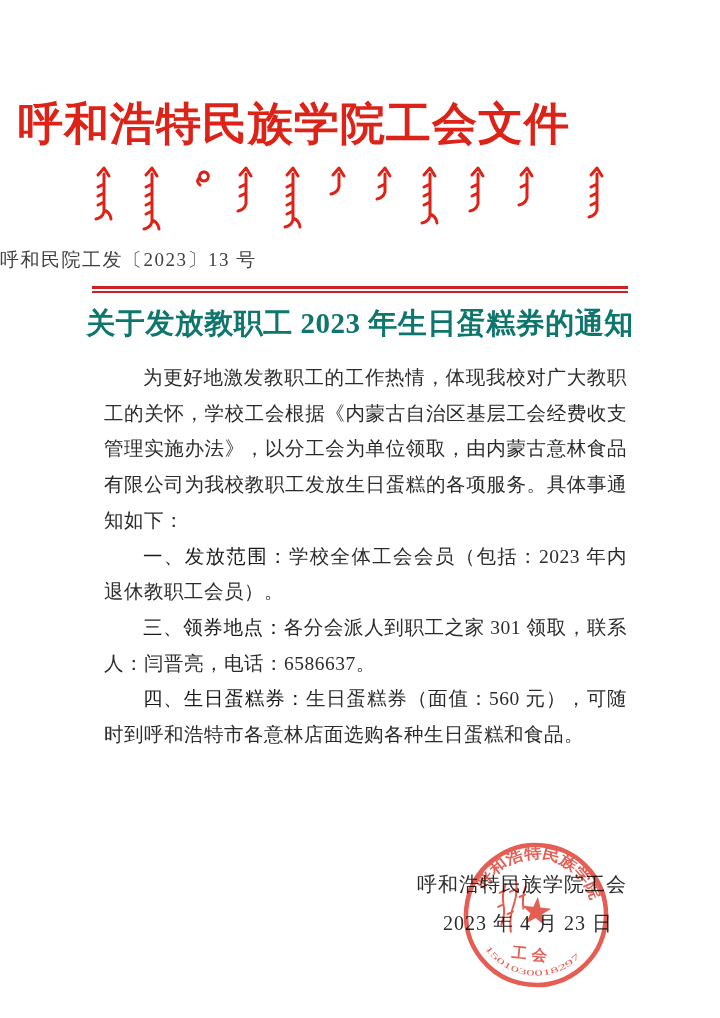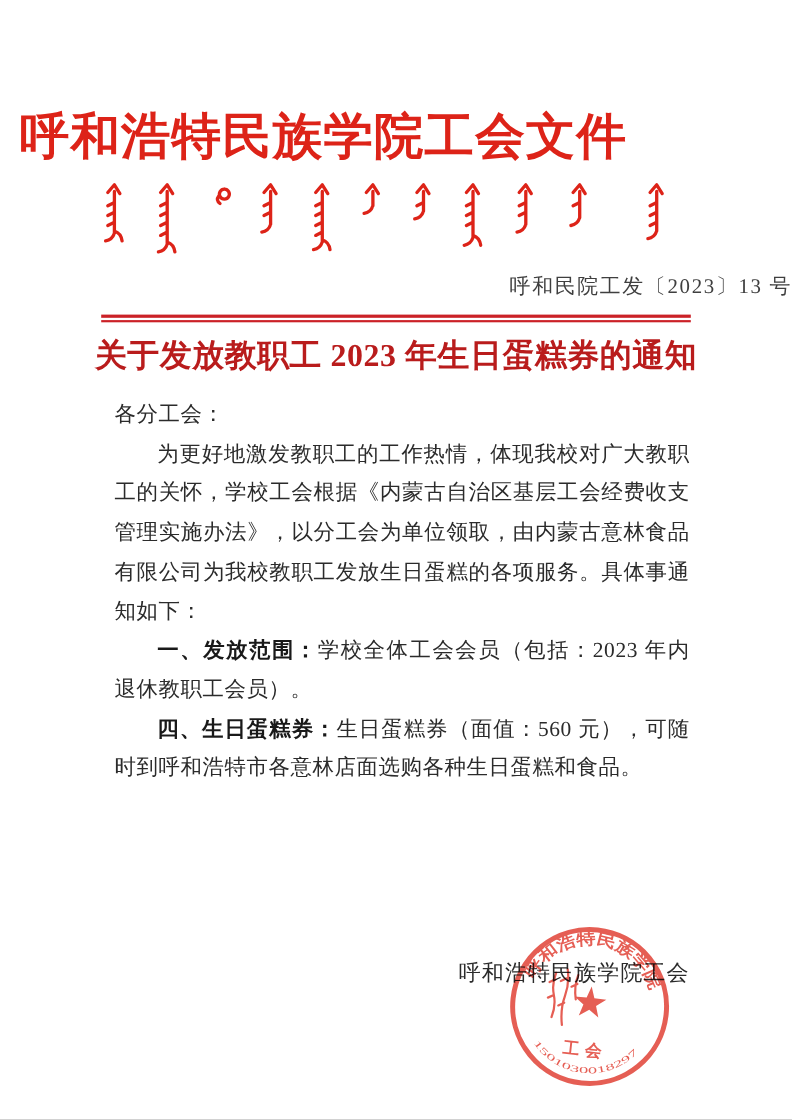--- a/index.html
+++ b/index.html
@@ -16,44 +16,44 @@
     position:absolute;top:94px;left:0;width:588px;
     text-align:center;
     font-size:45px;font-weight:bold;
     letter-spacing:1px;
     color:#dd2318;
     font-family:"Liberation Serif","DejaVu Serif",serif;
   }
   .mongolian-svg{position:absolute;top:160px;left:0;}
   .doc-number{
     position:absolute;top:247px;left:0;width:720px;
-    text-align:right;
+    text-align:left;
     font-size:19px;letter-spacing:1.5px;color:#3f3f3f;
   }
   .red-rule{position:absolute;top:286px;left:92px;width:536px;}
   .red-rule .r1{height:3px;background:#cb2127;}
   .red-rule .r2{height:2px;background:#ffffff;}
   .red-rule .r3{height:2px;background:#cb2127;}
   
   .doc-title{
     position:absolute;top:304px;left:0;width:720px;margin:0;
     text-align:center;
-    font-size:29px;font-weight:bold;color:#b91c1c;
+    font-size:29px;font-weight:bold;color:#0f766e;
     letter-spacing:0.5px;
   }
   
   .body-text{
     position:absolute;top:360px;left:104px;width:523px;
     font-size:19.5px;line-height:35.7px;letter-spacing:0.5px;
     color:#2b2b2b;
     text-align:justify;
   }
   .body-text p{margin:0;}
   .para{text-indent:2em;}
-  .item-label{font-weight:bold;color:#191919;}
+  .item-label{font-weight:normal;color:#191919;}
   
   .signature{
     position:absolute;top:871px;right:93px;
     font-size:20px;letter-spacing:1px;color:#2b2b2b;padding-left:12px;
   }
   .sign-date{
     position:absolute;top:910px;right:107px;
     font-size:20px;letter-spacing:1px;color:#2b2b2b;
   }
   
@@ -91,28 +91,29 @@
 
   <div class="red-rule">
     <div class="r1"></div>
       <div class="r2"></div>
       <div class="r3"></div>
   </div>
 
   <h1 class="doc-title">关于发放教职工 2023 年生日蛋糕券的通知</h1>
 
   <div class="body-text">
-    <p>各分工会：</p>
     <p class="para">为更好地激发教职工的工作热情，体现我校对广大教职工的关怀，学校工会根据《内蒙古自治区基层工会经费收支管理实施办法》，以分工会为单位领取，由内蒙古意林食品有限公司为我校教职工发放生日蛋糕的各项服务。具体事通知如下：</p>
     <p class="para"><span class="item-label">一、发放范围：</span><span>学校全体工会会员（包括：2023 年内退休教职工会员）。</span></p>
+    <p class="para"><span class="item-label">三、领券地点：</span><span>各分会派人到职工之家 301 领取，联系人：闫晋亮，电话：6586637。</span></p>
     <p class="para"><span class="item-label">四、生日蛋糕券：</span><span>生日蛋糕券（面值：560 元），可随时到呼和浩特市各意林店面选购各种生日蛋糕和食品。</span></p>
   </div>
 
   <div class="signature">呼和浩特民族学院工会</div>
 
+  <div class="sign-date">2023 年 4 月 23 日</div>
 
   <svg class="seal" viewBox="0 0 146 146">
     <defs>
       <path id="arc-top" d="M 20.4,53.8 A 56 56 0 0 1 125.6,53.8" fill="none"></path>
       <path id="arc-bottom" d="M 23.9,107.4 A 60 60 0 0 0 122.1,107.4" fill="none"></path>
     </defs>
     <circle cx="73" cy="73" r="69" fill="none" stroke="#e03a2e" stroke-width="4.5"></circle>
     <polygon points="73,55 69.5,65.2 58.7,65.4 67.3,71.9 64.2,82.1 73,76 81.8,82.1 78.7,71.9 87.3,65.4 76.5,65.2" fill="#e03a2e"></polygon>
     <text font-size="14.5" font-weight="bold" fill="#e03a2e">
       <textPath href="#arc-top" startOffset="0" textLength="136" lengthAdjust="spacingAndGlyphs">呼和浩特民族学院</textPath>

